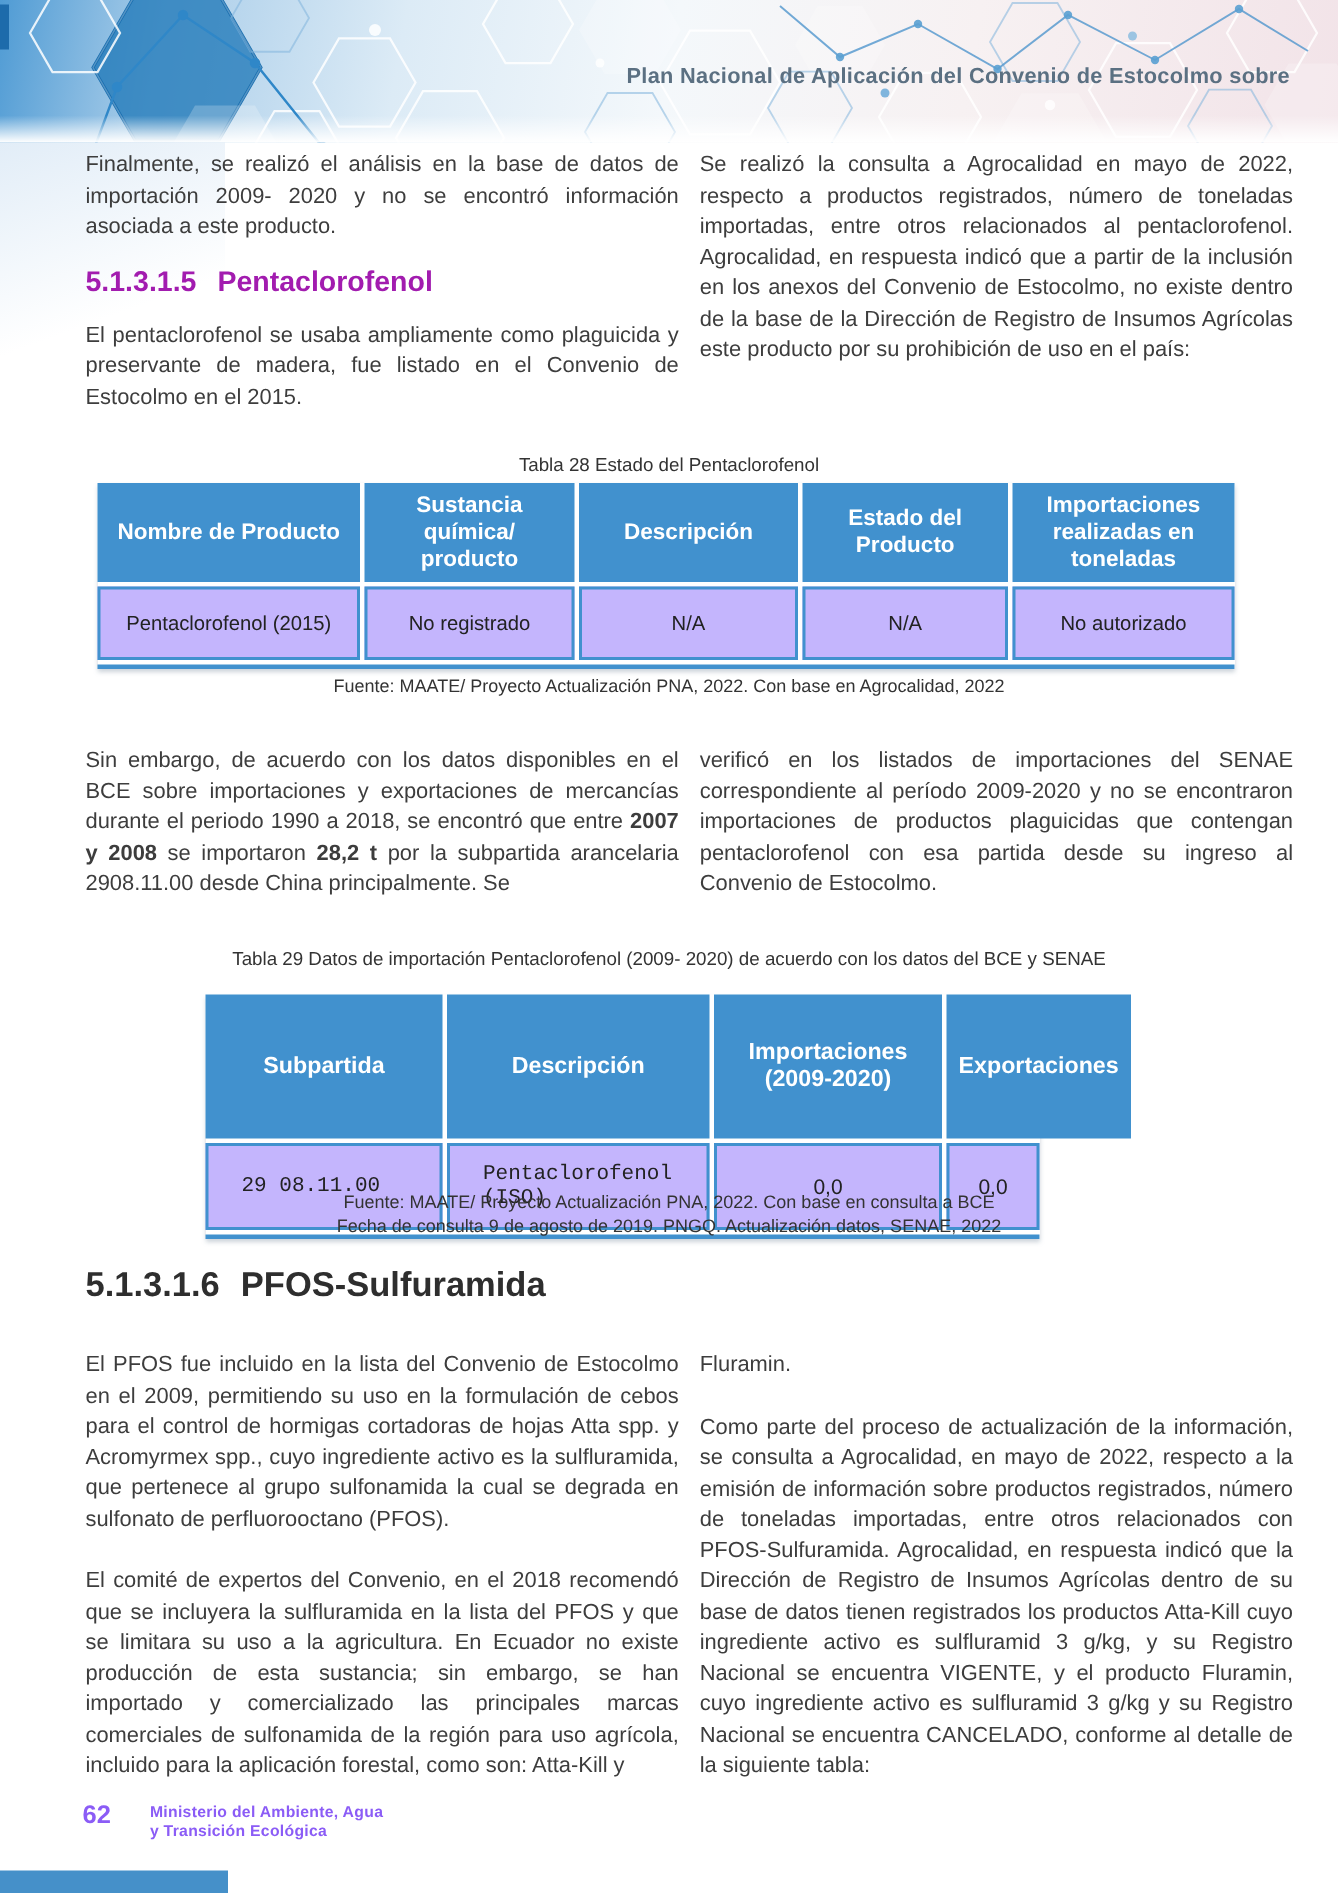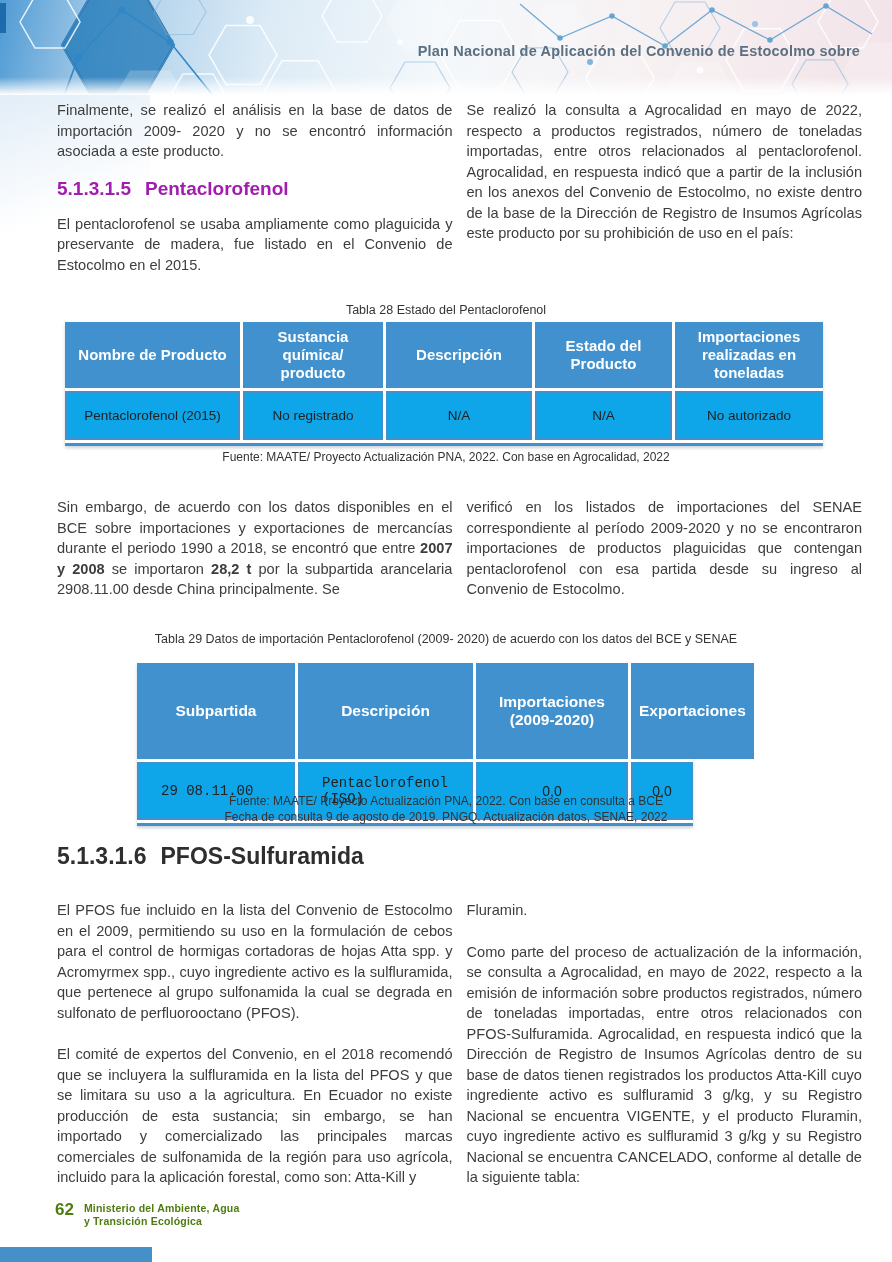--- a/index.html
+++ b/index.html
@@ -43,29 +43,29 @@
   .t28 .trow{grid-template-columns:175px 140px 146px 137px 1fr;}
   .t29 .trow{grid-template-columns:158px 175px 152px 1fr;}
   .thead-cell{
     background:#4191ce;color:#fff;font-weight:700;font-size:15px;line-height:18px;
     display:flex;align-items:center;justify-content:center;text-align:center;
     padding:6px 8px;min-height:46px;
   }
   .t29 .thead-cell{font-size:15.5px;min-height:48px;}
   .tbody-row{margin-top:3px;}
   .tbody-cell{
-    background:#0ea5e9;border:2px solid #4191ce;font-size:13.5px;color:#222;
+    background:#c4b5fd;border:2px solid #4191ce;font-size:13.5px;color:#222;
     display:flex;align-items:center;justify-content:center;text-align:center;
     padding:4px 8px;min-height:37px;
   }
   .t29 .tbody-cell{font-size:14px;min-height:46px;}
   .cell-left{justify-content:flex-start;text-align:left;padding-left:22px;font-family:Liberation Mono, monospace;}
   .trule{height:3px;background:#4191ce;margin-top:3px;}
   
-  .footer{position:absolute;top:1202px;left:55px;display:flex;align-items:flex-start;gap:10px;color:#4d7c0f;}
+  .footer{position:absolute;top:1202px;left:55px;display:flex;align-items:flex-start;gap:26px;color:#8b5cf6;}
   .page-number{font-size:17px;font-weight:700;line-height:15px;}
   .ministry{font-size:10.5px;font-weight:700;line-height:13px;letter-spacing:.2px;}
   .bottom-bar{position:absolute;left:0;top:1247px;width:152px;height:15px;background:#4590c9;}
 </style>
 </head>
 <body>
 
 <div class="page">
 
   <div class="header">

